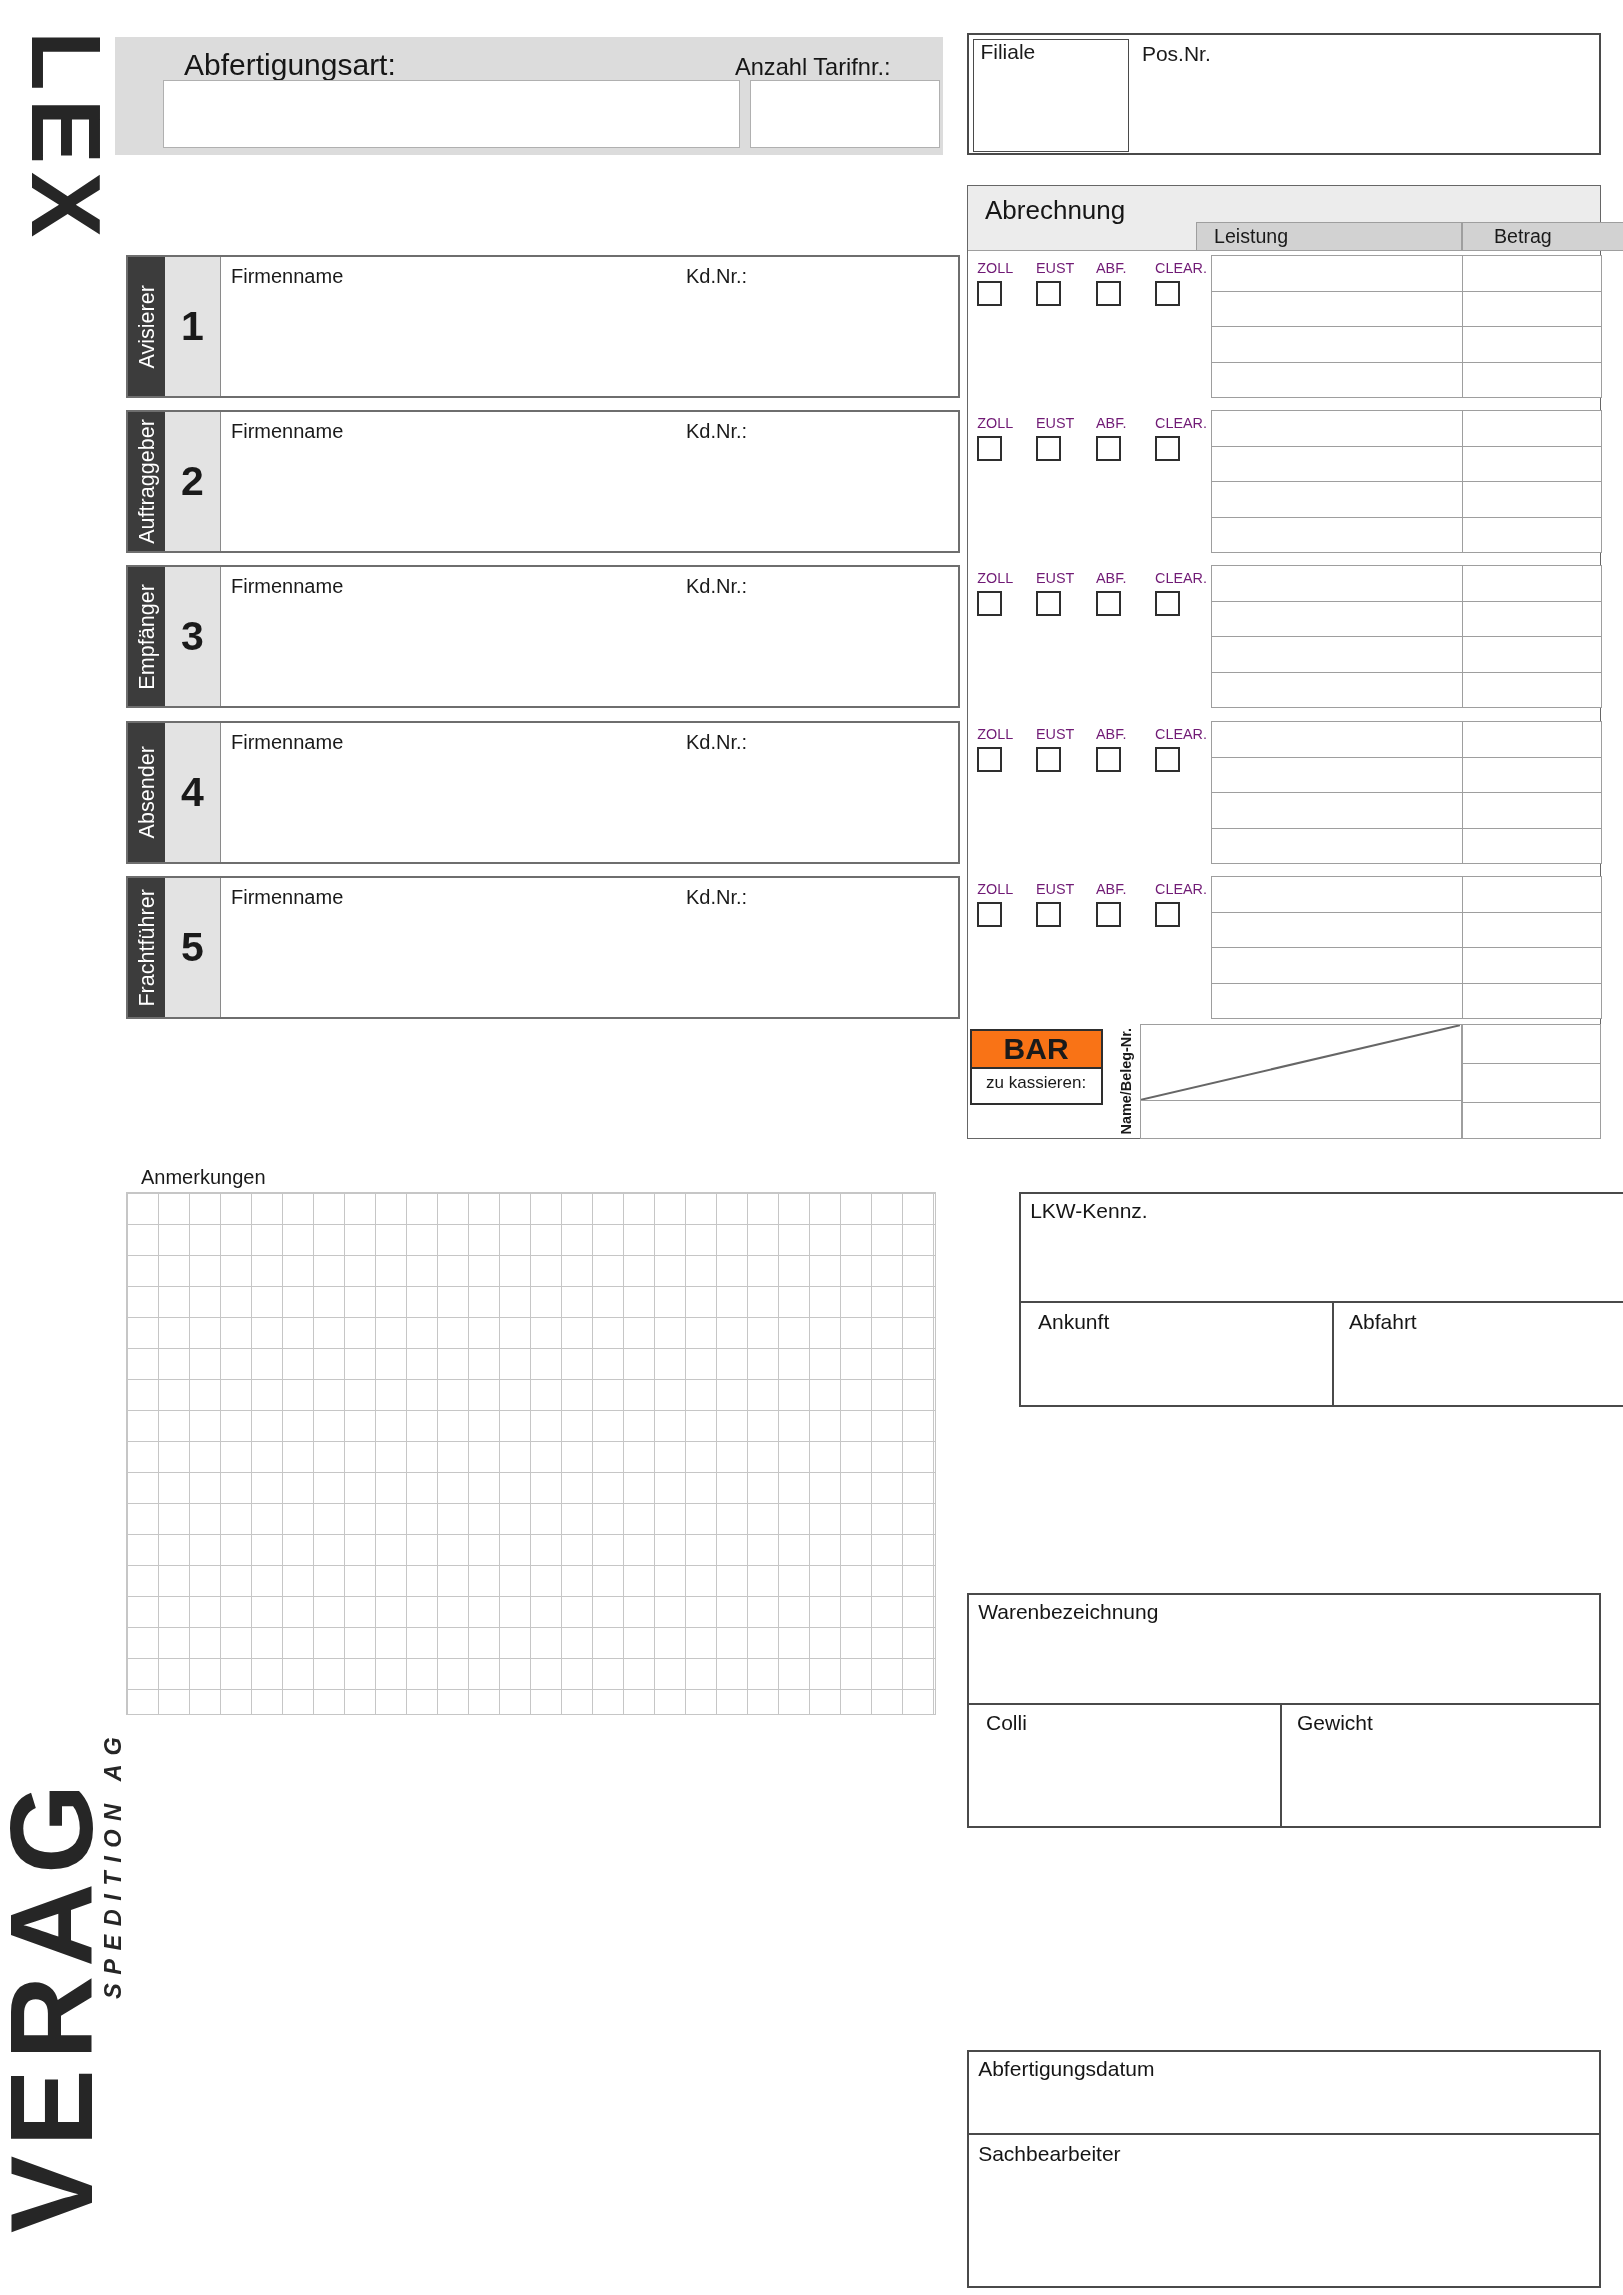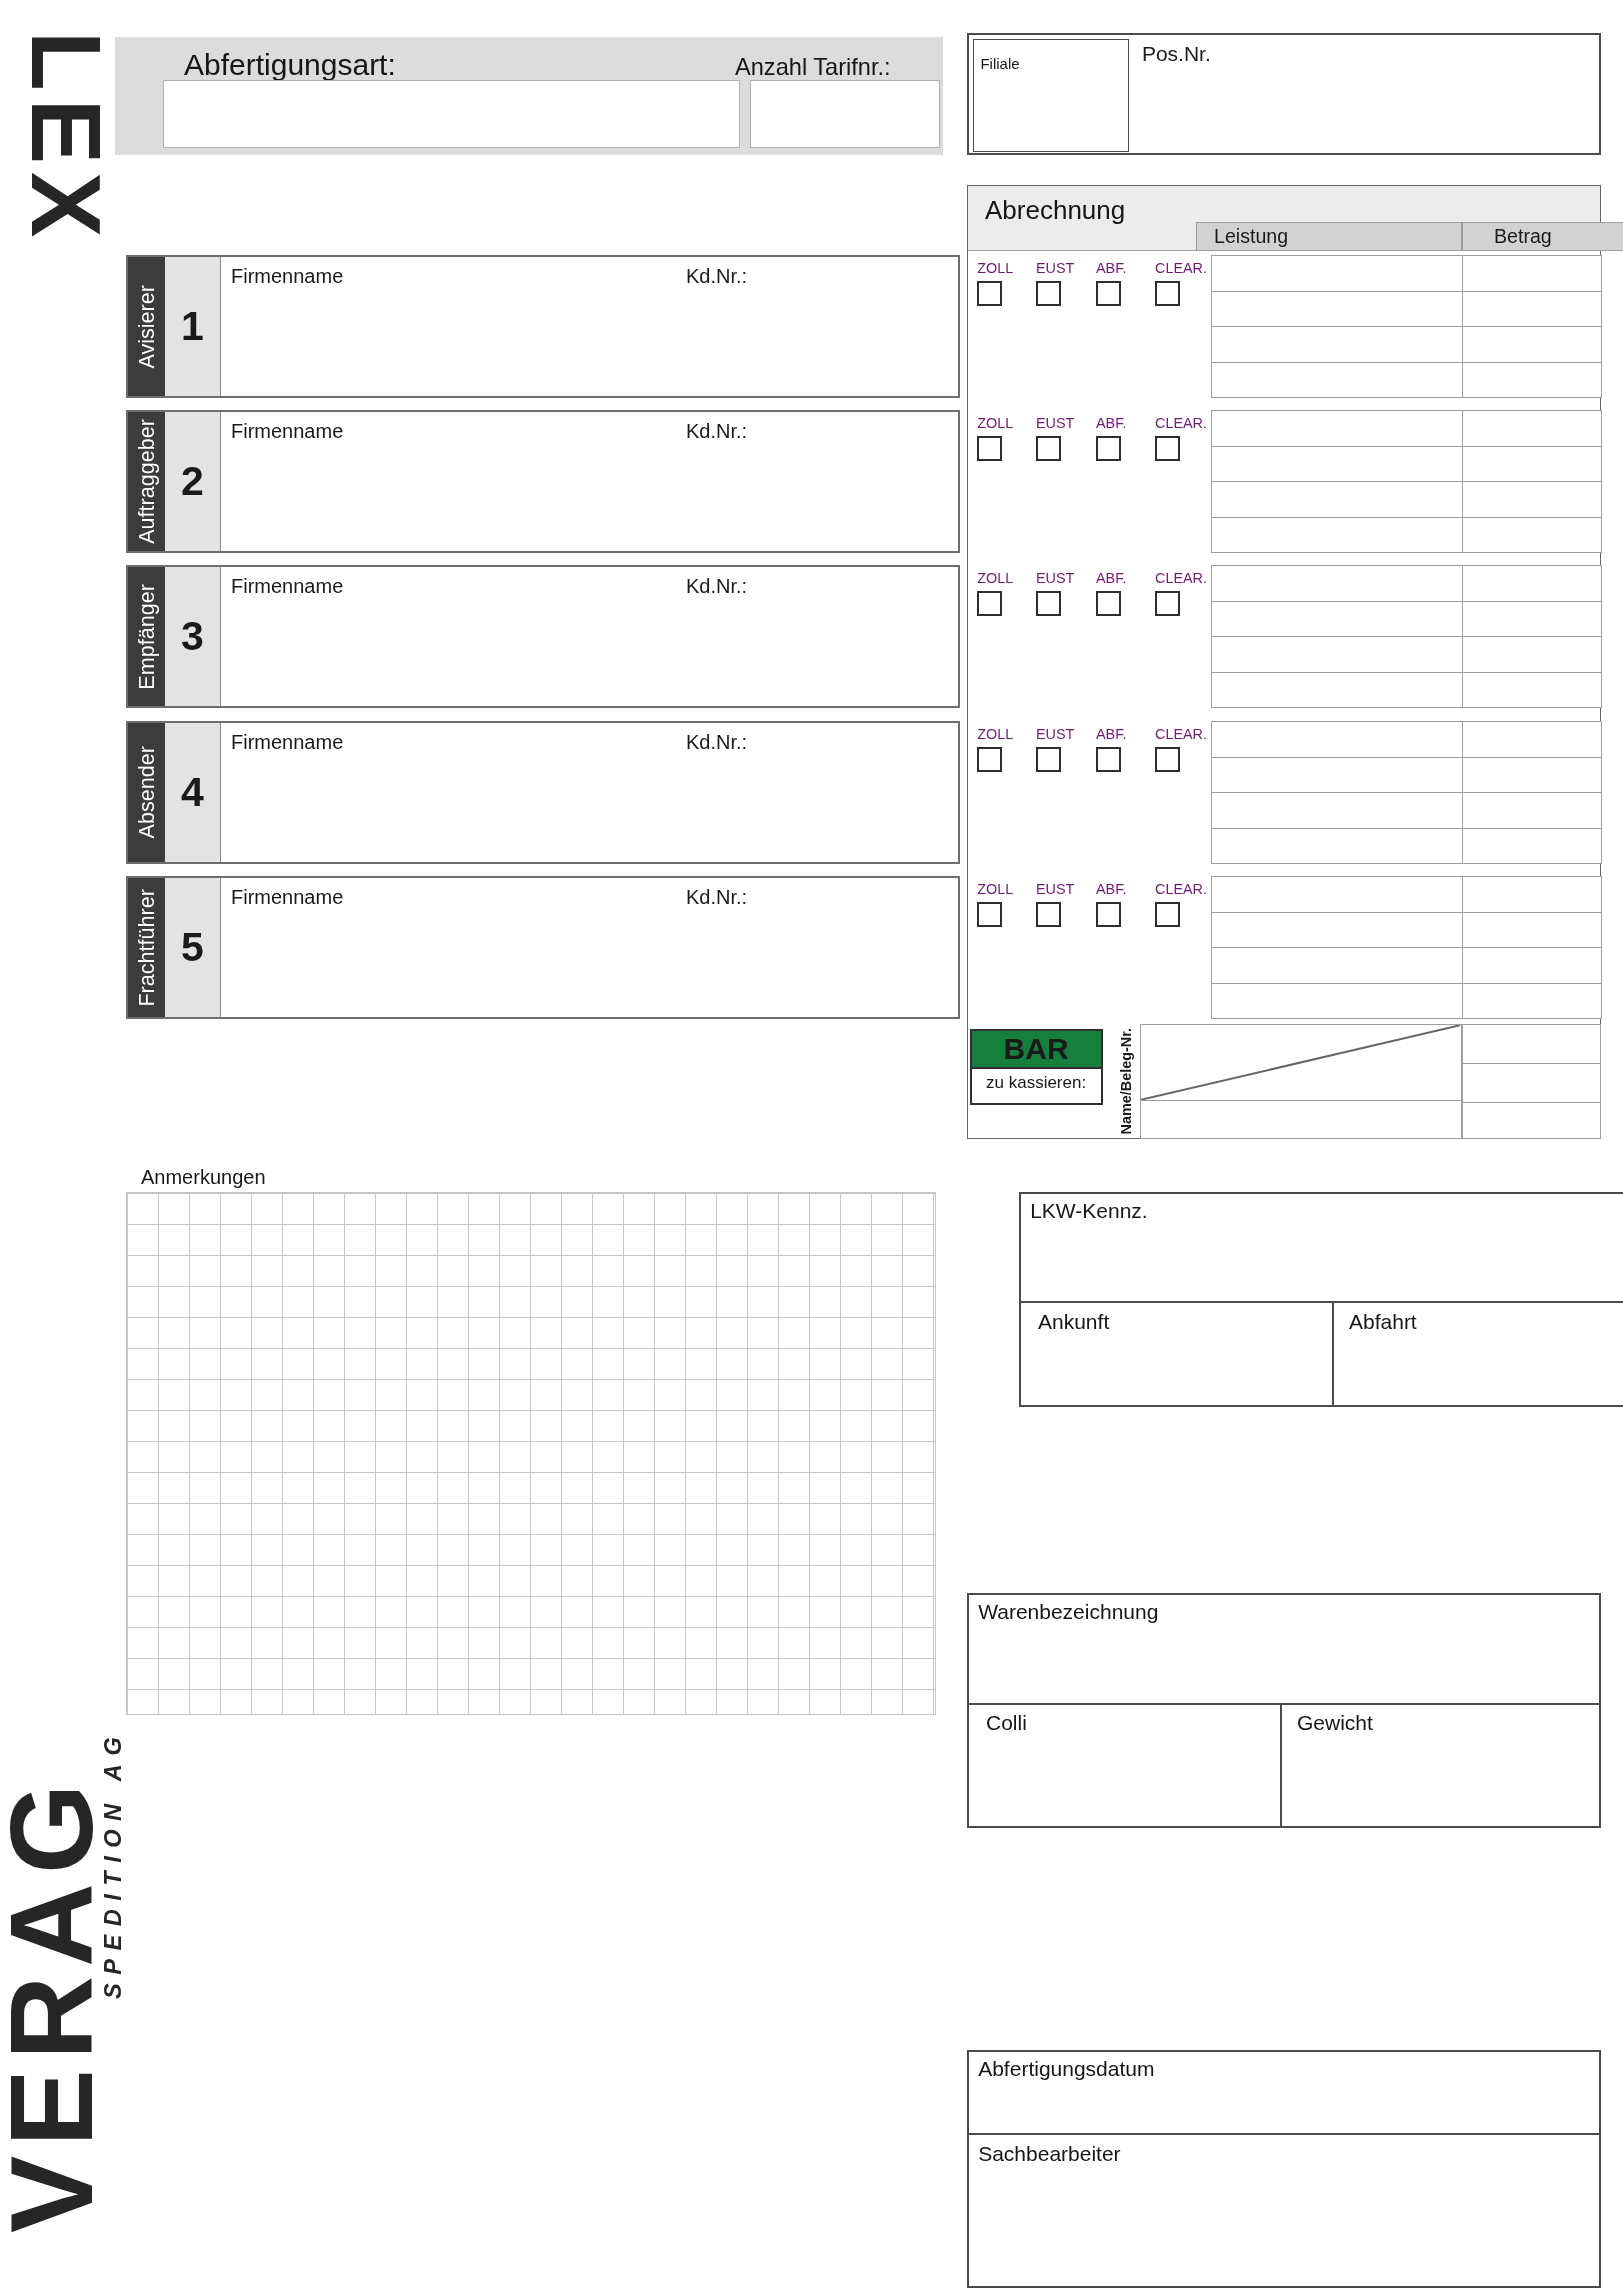--- a/index.html
+++ b/index.html
@@ -35,21 +35,21 @@
   .hdr-band { left: 115px; top: 37px; width: 828px; height: 118px; background: #dcdcdc; }
   .hdr-main-label { left: 69px; top: 10.5px; font-size: 30px; color: #161616; }
   .hdr-anzahl-label { left: 620px; top: 17px; font-size: 23.6px; color: #161616; }
   .hdr-input { background: #ffffff; border: 1.3px solid #b0b0b0; }
   .hdr-input.main  { left: 48px;  top: 43px; width: 577px; height: 68px; }
   .hdr-input.small { left: 635px; top: 43px; width: 190px; height: 68px; }
 
   
   .filiale-box { left: 967px; top: 33px; width: 634px; height: 122px; border: 2px solid #4a4a4a; background:#fff; }
   .filiale-cell { left: 3.9px; top: 3.9px; width: 156px; height: 113px; border: 1.3px solid #4a4a4a; background:#fff; }
-  .filiale-cell span { position:absolute; left: 6.5px; top: 15px; font-size: 15px; text-align: right; }
+  .filiale-cell span { position:absolute; left: 6.5px; top: 0; font-size: 21px; text-align: right; }
   .posnr-cell { left: 165px; top: 0; right: 0; bottom: 0; }
   .posnr-cell span { position:absolute; left: 7.9px; top: 6.5px; font-size: 21px; }
 
   
   .abr-col { left: 967px; top: 185px; width: 634px; height: 954px; border: 1.3px solid #666; background: transparent; }
   .abr-head { left: 0; top: 0; width: 100%; height: 65px; background: #ececec; border-bottom: 0.7px solid #9e9e9e; }
   .abr-title { left: 17px; top: 9.2px; font-size: 26px; color: #161616; }
   .abr-sub { top: 36px; height: 29.4px; background: #d2d2d2; border: 0.7px solid #9e9e9e; font-size: 19.6px; line-height: 27.5px; }
   .abr-sub.leistung { left: 228px; width: 266px; padding-left: 17px; }
   .abr-sub.betrag   { left: 494px; width: 168px; padding-left: 31px; }
@@ -69,21 +69,21 @@
   .check-label { display: block; font-size: 14.4px; color: #701a75; }
   .checkbox { margin-top: 5.2px; width: 25px; height: 25px; border: 2px solid #2e2e2e; background: #fff; }
 
   .mini-table { position: absolute; left: 1085px; top: 0; width: 391px; height: 143px;
     display: grid; grid-template-columns: 251px 1fr; grid-template-rows: repeat(4, 1fr);
     border-top: 1.3px solid #9e9e9e; border-left: 1.3px solid #9e9e9e; }
   .mt-cell { border-right: 1.3px solid #9e9e9e; border-bottom: 1.3px solid #9e9e9e; background: #fff; }
 
   
   .bar-zone { left: 967px; top: 1024px; width: 634px; height: 115px; }
-  .bar-cell { left: 2.6px; top: 4.6px; width: 133px; height: 40px; border: 2px solid #2e2e2e; background: #15803d;
+  .bar-cell { left: 2.6px; top: 4.6px; width: 133px; height: 40px; border: 2px solid #2e2e2e; background: #f97316;
     display: flex; align-items: center; justify-content: center; font-size: 30px; font-weight: bold; }
   .kassieren-cell { left: 2.6px; top: 43px; width: 133px; height: 38px; border: 2px solid #2e2e2e; background: #fff;
     font-size: 17px; text-align: center; padding-top: 3.9px; }
   .namebeleg { left: 145px; top: 0; width: 27.5px; height: 115px; font-size: 14.4px; font-weight: bold;
     display: flex; align-items: center; justify-content: center; }
   .diag-cell { left: 173px; top: 0; width: 322px; height: 77px; border: 1.3px solid #9e9e9e; background:#fff; }
   .below-diag-cell { left: 173px; top: 77px; width: 322px; height: 38px; border: 1.3px solid #9e9e9e; border-top: none; background:#fff; }
   .bar-betrag { left: 495px; top: 0; width: 139px; height: 115px; display: grid; grid-template-rows: 39px 39px 1fr;
     border-top: 1.3px solid #9e9e9e; border-left: 1.3px solid #9e9e9e; }
 

